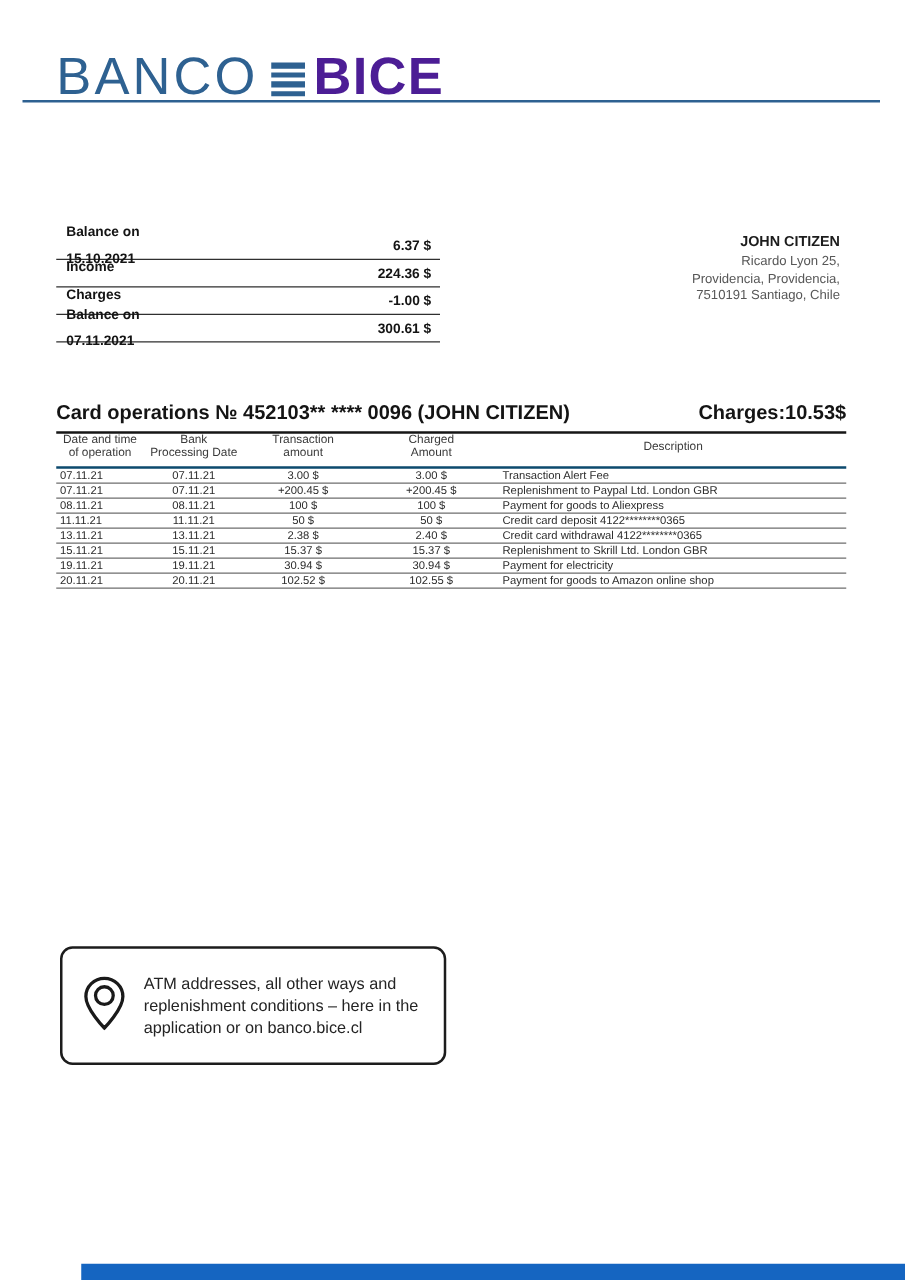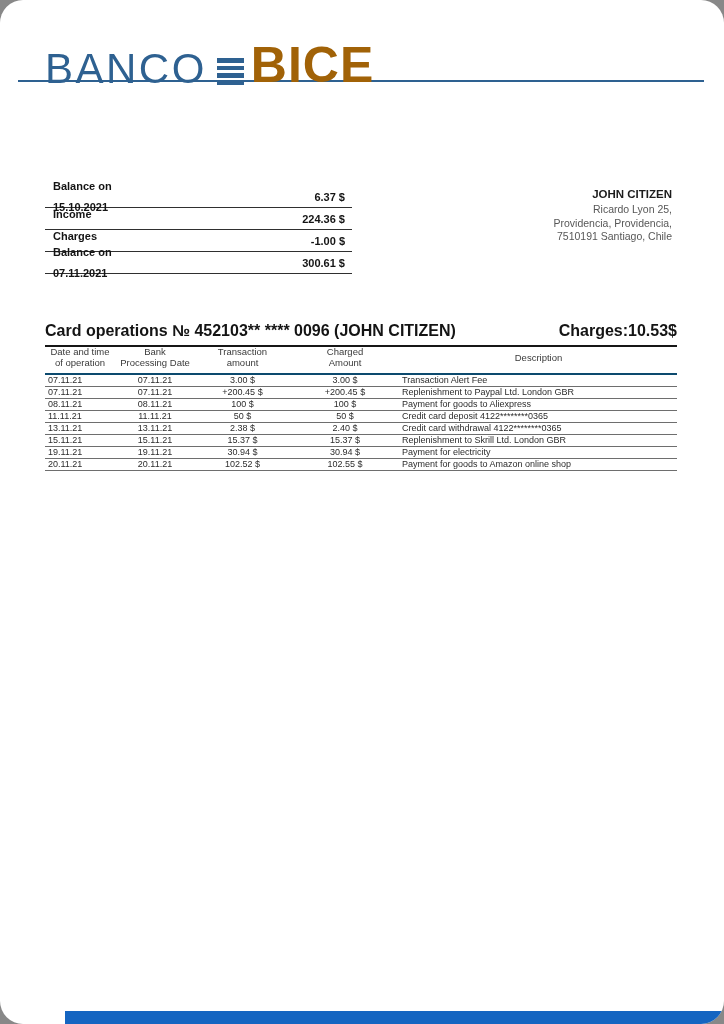--- a/index.html
+++ b/index.html
@@ -1,28 +1,28 @@
 <!DOCTYPE html>
 <html><head>
 <meta charset="utf-8">
 <style>
   * { margin:0; padding:0; box-sizing:border-box; }
   html,body { background:#888; }
   .page {
     position:relative; width:724px; height:1024px; margin:0 auto;
     background:#ffffff; overflow:hidden;
-    font-family:"Liberation Sans", sans-serif; color:#1f1f1f;border-radius:23px;
+    font-family:"Liberation Sans", sans-serif; color:#1f1f1f;
   }
 
   
   .logo { position:absolute; left:45px; top:40px; display:flex; align-items:flex-end; z-index:2; }
   .logo-banco { font-size:42px; font-weight:400; letter-spacing:2.5px; line-height:1; color:#2e6191; }
   .logo-bars { display:flex; flex-direction:column; gap:3px; margin:0 7px 5px 10px; }
   .logo-bars .bar { width:27px; height:4.5px; background:#2e6191; }
-  .logo-bice { font-size:50px; font-weight:700; letter-spacing:1px; line-height:1; color:#a16207;text-align:right; }
+  .logo-bice { font-size:42px; font-weight:700; letter-spacing:1px; line-height:1; color:#4c1d95;text-align:right; }
   .logo-underline { position:absolute; left:18px; right:20px; top:80px; height:1.8px; background:#2e6191; z-index:1; }
 
   
   .stmt { position:absolute; left:45px; top:186px; width:307px; }
   .stmt-header { height:26px; line-height:26px; padding-left:12px; color:#fff;
                  font-size:15.5px; font-weight:700; background:#1565c1; }
   .sum-row { height:22px; display:flex; justify-content:space-between; align-items:center;
              border-bottom:1.6px solid #2f2f2f; font-size:11px; font-weight:700;
              color:#141414; padding:0 7px 0 8px; }
   .sum-label { display:flex; gap:9px;flex-direction:column; }
@@ -194,16 +194,29 @@
     </div>
     <div class="ops-row">
       <span class="c1">20.11.21</span>
       <span class="c2">20.11.21</span>
       <span class="c3">102.52 $</span>
       <span class="c4">102.55 $</span>
       <span class="c5">Payment for goods to Amazon online shop</span>
     </div>
   </div>
 
+  <div class="atm-box">
+    <span class="atm-icon">
+      <svg width="37" height="45" viewBox="0 0 24 29" fill="none">
+        <path d="M12 1.6c-5.3 0-9.6 4.2-9.6 9.4 0 6.6 9.6 16.4 9.6 16.4s9.6-9.8 9.6-16.4c0-5.2-4.3-9.4-9.6-9.4z" stroke="#1a1a1a" stroke-width="1.7" fill="none"></path>
+        <circle cx="12" cy="10.6" r="4.6" stroke="#1a1a1a" stroke-width="1.7" fill="none"></circle>
+      </svg>
+    </span>
+    <span class="atm-text">
+      <span>ATM addresses, all other ways and</span><br>
+      <span>replenishment conditions – here in the</span><br>
+      <span>application or on banco.bice.cl</span>
+    </span>
+  </div>
 
   <div class="footer-bar"></div>
 
 </div>
 
 </body></html>

